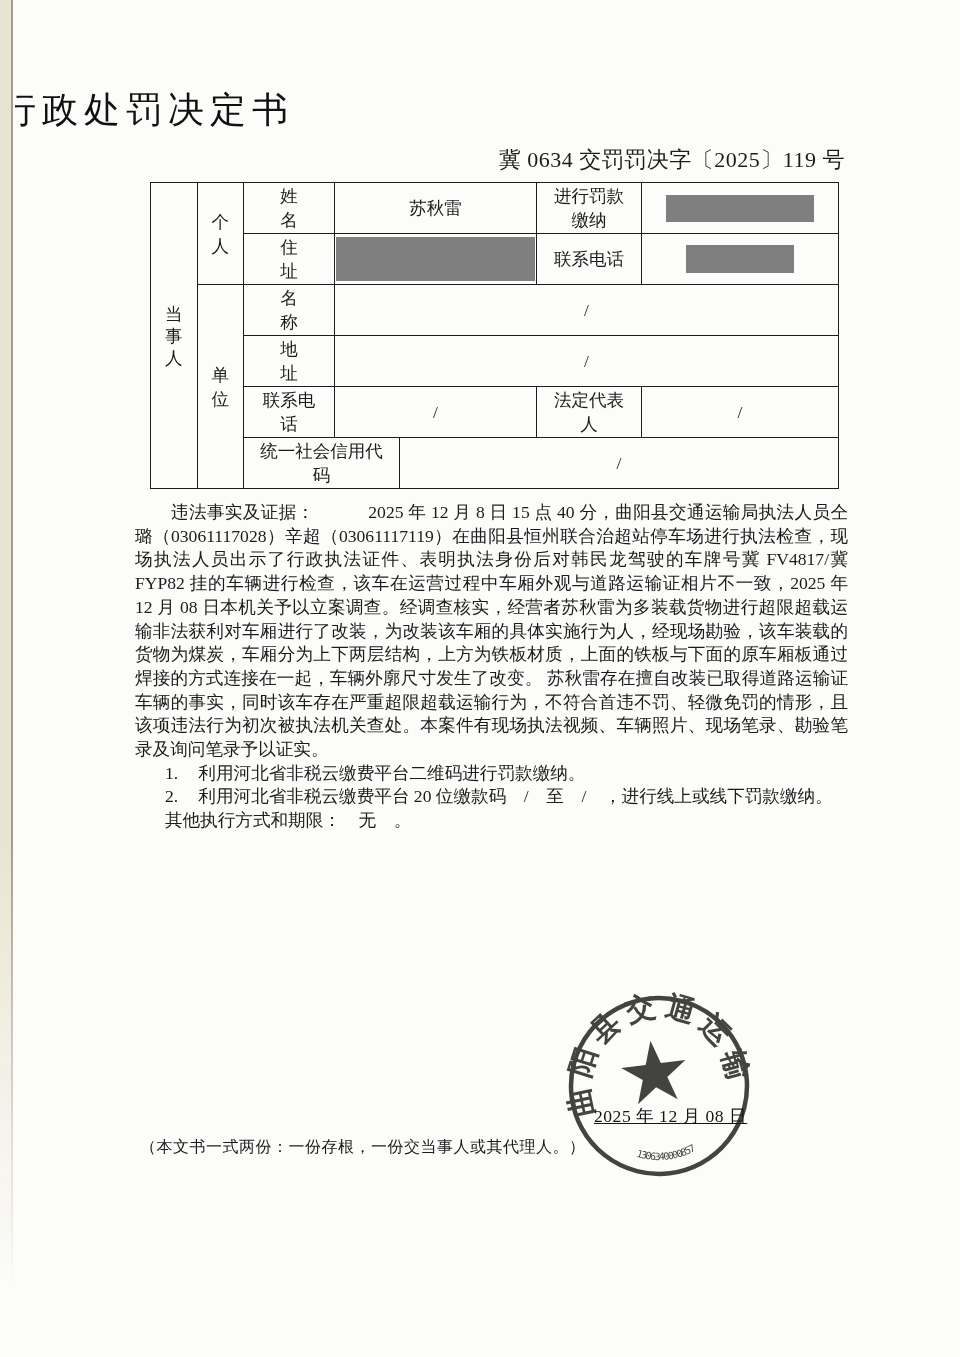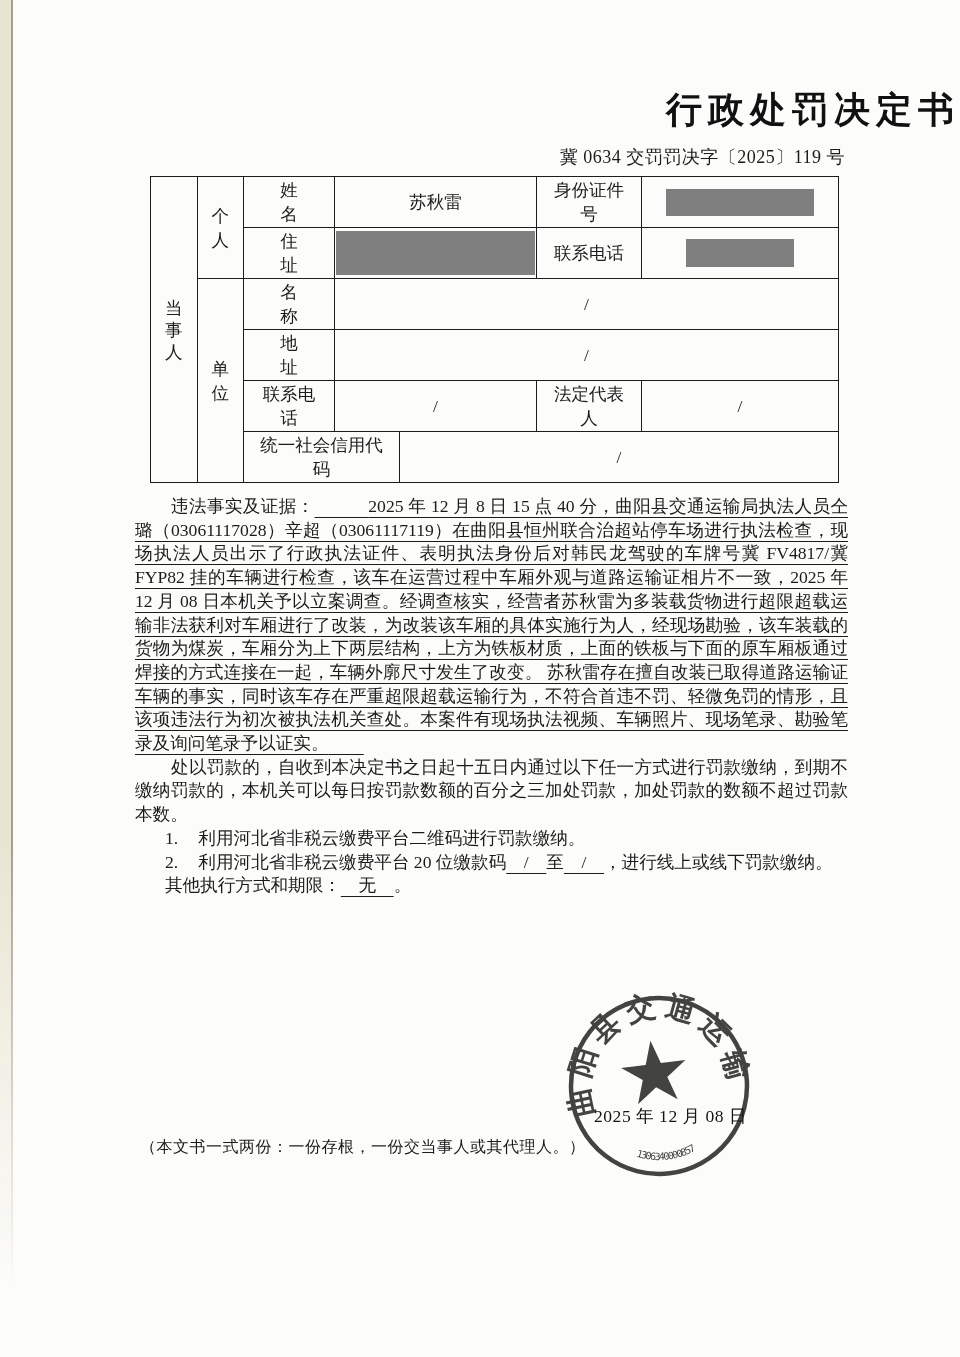--- a/index.html
+++ b/index.html
@@ -15,25 +15,25 @@
     background:#fcfcfa;overflow:hidden;
   }
   .scan-edge{
     position:absolute;left:0;top:0;width:15px;height:1357px;
     background:linear-gradient(to right,#e9e4d2 0 11px,#a39e8e 11px 13px,#fcfcfa 13px);
     opacity:1;
     -webkit-mask-image:linear-gradient(to bottom,#000 0 62%,transparent 95%);
     mask-image:linear-gradient(to bottom,#000 0 62%,transparent 95%);
   }
   .title{
-    margin:86px 0 0 0;text-align:right;
-    font-size:36px;font-weight:bold;letter-spacing:6px;color:#111;
+    margin:86px 0 0 0;text-align:left;
+    font-size:36px;font-weight:normal;letter-spacing:6px;color:#111;
   }
   .doc-number{
-    margin:10px 115px 0 0;text-align:right;font-size:18px;letter-spacing:.5px;
+    margin:10px 115px 0 0;text-align:right;font-size:22px;letter-spacing:.5px;
   }
   table.party{
     margin:7px 0 0 150px;border-collapse:collapse;table-layout:fixed;
     font-size:17.5px;
   }
   table.party td{
     border:1.6px solid #1c1c1c;text-align:center;vertical-align:middle;
     padding:1px 14px;overflow:hidden;
   }
   td.vhead{line-height:22px;padding:2px 1px;}
@@ -44,33 +44,32 @@
   .redact.phone{width:64%;height:28px;margin:0 auto;}
   .body-text{
     margin:12px 112px 0 135px;
     font-size:17.6px;line-height:23.7px;
     text-align:justify;
   }
   .para{margin:0;text-indent:2.05em;}
   .item{margin:0 0 0 1.7em;text-indent:0;}
   .item .num{display:inline-block;min-width:1.9em;}
   .u{
-    text-decoration:underline;
     text-underline-offset:5px;
     text-decoration-thickness:1.2px;
   }
   .stamp{
     position:absolute;left:563px;top:990px;width:192px;height:192px;
     transform:rotate(-7deg);
     opacity:.9;
   }
   .stamp svg{width:100%;height:100%;}
   .stamp-date{
     position:absolute;left:594px;top:1104px;
-    font-size:17.6px;letter-spacing:.5px;color:#151515;
+    font-size:17.6px;letter-spacing:.5px;color:#151515;text-decoration:underline;
   }
   .footer-note{
     position:absolute;left:140px;top:1137px;
     font-size:16px;letter-spacing:.5px;
   }
 </style>
 </head>
 <body>
 
 <div class="page">
@@ -88,21 +87,21 @@
         <col style="width:137px">
         <col style="width:105px">
         <col style="width:197px">
     </colgroup>
     <tbody>
       <tr style="height:31px">
         <td class="vhead" rowspan="6">当事人</td>
         <td rowspan="2">个人</td>
         <td class="lbl">姓　　名</td>
         <td colspan="2">苏秋雷</td>
-        <td class="lbl">身份证件号</td>
+        <td class="lbl">进行罚款缴纳</td>
         <td>
             <div class="redact id"></div>
           </td>
       </tr>
       <tr style="height:50px">
         <td class="lbl">住　　址</td>
         <td colspan="2" style="padding:0">
             <div class="redact addr"></div>
           </td>
         <td class="lbl">联系电话</td>
@@ -129,21 +128,20 @@
         <td class="lbl" colspan="2">统一社会信用代码</td>
         <td colspan="3">/</td>
       </tr>
     </tbody>
   </table>
 
   <div class="body-text">
     <p class="para"><span>违法事实及证据：</span><span class="u">　　　</span><span class="u">2025 年 12 月 8 日 15 点 40 分，曲阳县交通运输局执法人员仝璐（03061117028）辛超（03061117119）在曲阳县恒州联合治超站停车场进行执法检查，现场执法人员出示了行政执法证件、表明执法身份后对韩民龙驾驶的车牌号冀 FV4817/冀 FYP82 挂的车辆进行检查，该车在运营过程中车厢外观与道路运输证相片不一致，2025 年 12 月 08 日本机关予以立案调查。经调查核实，经营者苏秋雷为多装载货物进行超限超载运输非法获利对车厢进行了改装，为改装该车厢的具体实施行为人，经现场勘验，该车装载的货物为煤炭，车厢分为上下两层结构，上方为铁板材质，上面的铁板与下面的原车厢板通过焊接的方式连接在一起，车辆外廓尺寸发生了改变。 苏秋雷存在擅自改装已取得道路运输证车辆的事实，同时该车存在严重超限超载运输行为，不符合首违不罚、轻微免罚的情形，且该项违法行为初次被执法机关查处。本案件有现场执法视频、车辆照片、现场笔录、勘验笔录及询问笔录予以证实。</span><span class="u">　　</span></p>
 
 
-    <p class="para">处以罚款的，自收到本决定书之日起十五日内通过以下任一方式进行罚款缴纳，到期不缴纳罚款的，本机关可以每日按罚款数额的百分之三加处罚款，加处罚款的数额不超过罚款本数。</p>
 
     <p class="item"><span class="num">1.</span><span>利用河北省非税云缴费平台二维码进行罚款缴纳。</span></p>
     <p class="item"><span class="num">2.</span><span>利用河北省非税云缴费平台 20 位缴款码</span><span class="u">　/　</span><span>至</span><span class="u">　/　</span><span>，进行线上或线下罚款缴纳。</span></p>
     <p class="item"><span>其他执行方式和期限：</span><span class="u">　无　</span><span>。</span></p>
 
   </div>
 
   <div class="stamp">
     <svg viewBox="-96 -96 192 192" xmlns="http://www.w3.org/2000/svg">
       <circle cx="0" cy="0" r="88" fill="none" stroke="#2f2f2f" stroke-width="4.5"></circle>

